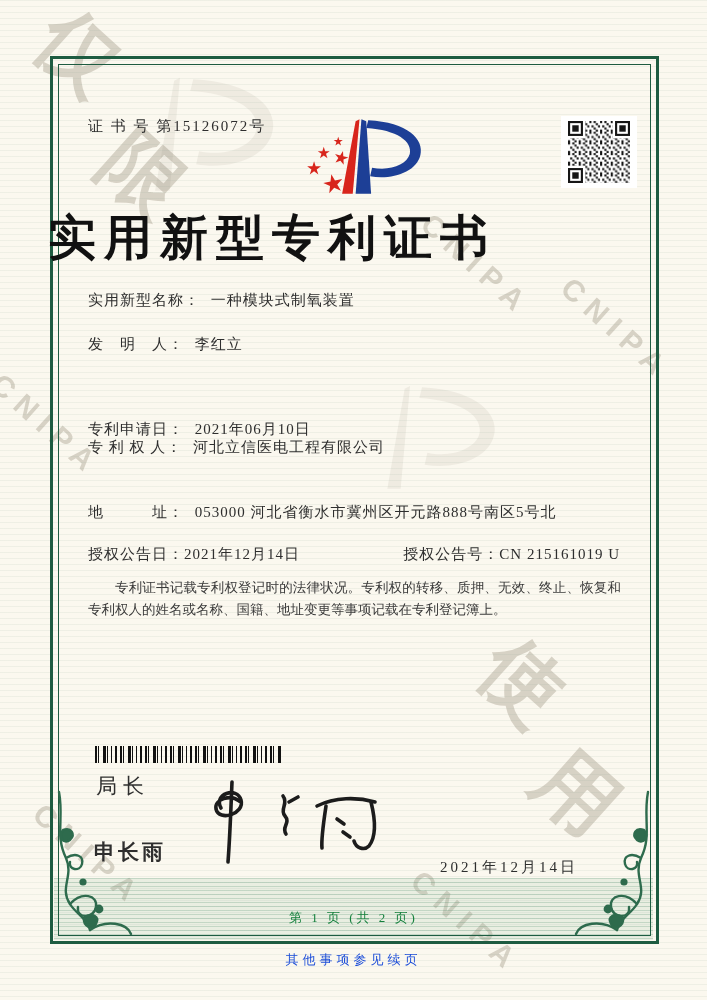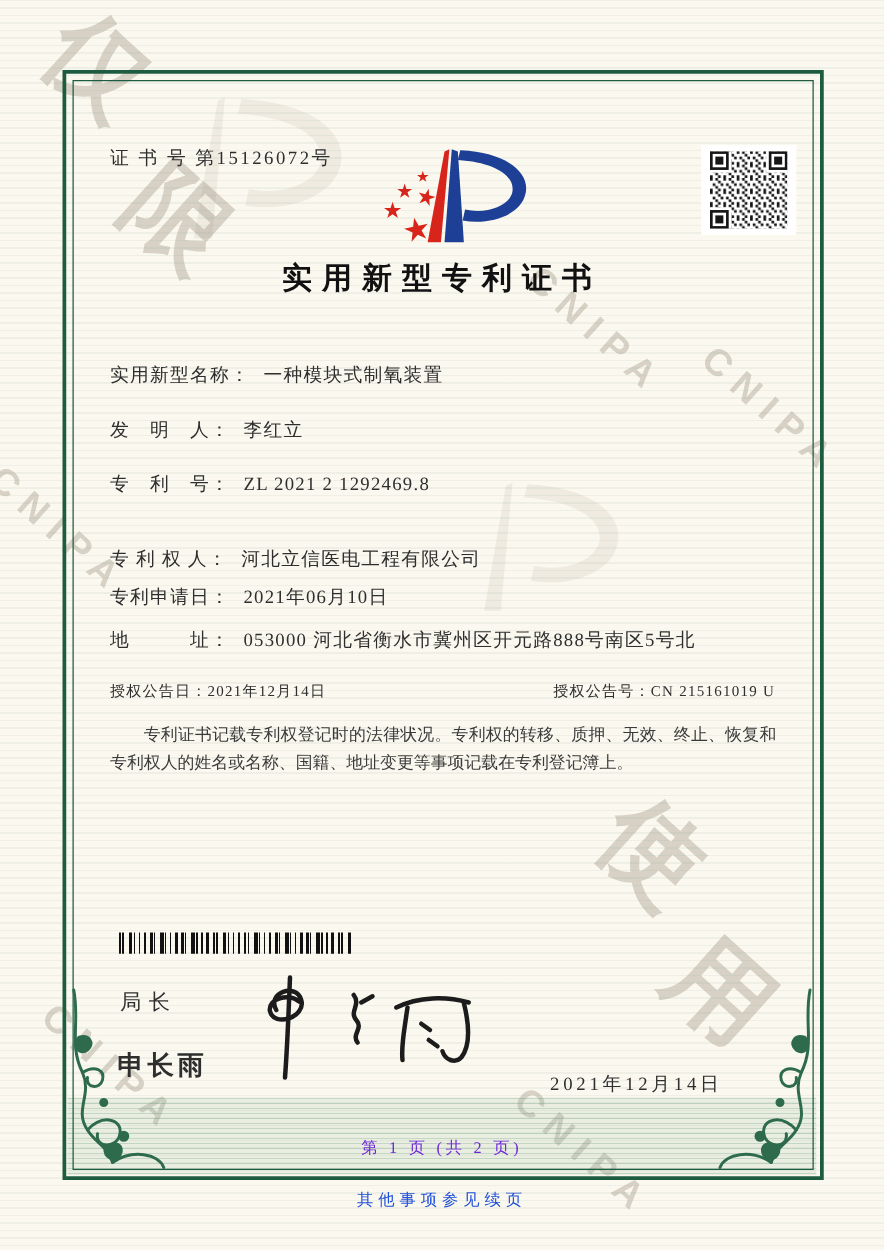--- a/index.html
+++ b/index.html
@@ -13,36 +13,36 @@
   .frame-inner{position:absolute;left:58px;top:64px;width:591px;height:870px;border:1px solid #1e5c41;}
   
   .wm{position:absolute;color:rgba(158,147,130,0.38);pointer-events:none;white-space:nowrap;}
   .wm-char{font-size:80px;font-weight:bold;transform:rotate(42deg);}
   .wm-brand{font-size:30px;font-weight:bold;letter-spacing:9px;font-family:"Liberation Sans","DejaVu Sans",sans-serif;transform:rotate(42deg);}
   .wm-logo{position:absolute;opacity:0.10;pointer-events:none;}
   
   .cert-no{position:absolute;left:88px;top:117px;font-size:15px;letter-spacing:2px;}
   .logo{position:absolute;left:287px;top:110px;width:145px;height:94px;}
   .qr{position:absolute;left:561px;top:116px;width:76px;height:72px;background:#fff;display:flex;align-items:center;justify-content:center;}
-  .title{position:absolute;left:0;right:0;top:206px;text-align:center;font-size:24px;font-weight:bold;letter-spacing:8px;color:#111;}
+  .title{position:absolute;left:0;right:0;top:206px;font-size:48px;font-weight:bold;letter-spacing:8px;color:#111;padding-left:48px;}
   
   .field{position:absolute;left:88px;font-size:15px;letter-spacing:1px;white-space:nowrap;}
   .field .lbl{margin-right:6px;}
-  .grant-row{position:absolute;left:88px;top:545px;width:532px;display:flex;justify-content:space-between;font-size:12px;letter-spacing:1px;}
+  .grant-row{position:absolute;left:88px;top:545px;width:532px;display:flex;justify-content:space-between;font-size:15px;letter-spacing:1px;}
   
   .body-text{position:absolute;left:88px;top:577px;width:533px;font-size:13.5px;line-height:21.5px;text-align:justify;color:#3a3a3a;}
   .body-text p{margin:0 0 5px 0;text-indent:2em;}
   
   .barcode{position:absolute;left:95px;top:746px;width:186px;height:17px;background:repeating-linear-gradient(90deg,#111 0 2px,transparent 2px 3px,#111 3px 4px,transparent 4px 8px,#111 8px 11px,transparent 11px 12px,#111 12px 13px,transparent 13px 16px,#111 16px 17px,transparent 17px 20px,#111 20px 22px,transparent 22px 25px);}
   
-  .sig-role{position:absolute;left:96px;top:790px;font-size:17px;letter-spacing:6px;}
+  .sig-role{position:absolute;left:96px;top:772px;font-size:21px;letter-spacing:6px;}
   .sig-name{position:absolute;left:94px;top:838px;font-size:21px;letter-spacing:3px;font-weight:bold;}
   .sig-script{position:absolute;left:185px;top:776px;}
   .issue-date{position:absolute;left:440px;top:858px;font-size:15px;letter-spacing:3px;}
-  .page-footer{position:absolute;left:0;right:0;top:909px;text-align:center;font-size:13px;letter-spacing:3px;color:#6d28d9;}
+  .page-footer{position:absolute;left:0;right:0;top:909px;text-align:center;font-size:13px;letter-spacing:3px;color:#15803d;}
   .bottom-note{position:absolute;left:0;right:0;top:951px;text-align:center;font-size:13px;letter-spacing:4px;color:#1d4ed8;}
   .ornament{position:absolute;}
   .ornament.right{transform:scaleX(-1);}
 </style>
 </head>
 <body>
 
 <div class="cert">
 
   <div class="wm wm-char" style="left:38px;top:0px;">仅</div>
@@ -153,25 +153,21 @@
   <div class="title">实用新型专利证书</div>
 
   <div class="field" style="top:291px;">
     <span class="lbl">实用新型名称：</span>
     <span>一种模块式制氧装置</span>
   </div>
   <div class="field" style="top:335px;">
     <span class="lbl">发　明　人：</span>
     <span>李红立</span>
   </div>
-  <div class="field" style="top:378px;">
-    <span class="lbl">专　利　号：</span>
-    <span>ZL 2021 2 1292469.8</span>
-  </div>
-  <div class="field" style="top:420px;margin-top:48px;">
+  <div class="field" style="top:420px;">
     <span class="lbl">专利申请日：</span>
     <span>2021年06月10日</span>
   </div>
   <div class="field" style="top:438px;">
     <span class="lbl">专 利 权 人：</span>
     <span>河北立信医电工程有限公司</span>
   </div>
   <div class="field" style="top:503px;">
     <span class="lbl">地　　　址：</span>
     <span>053000 河北省衡水市冀州区开元路888号南区5号北</span>

